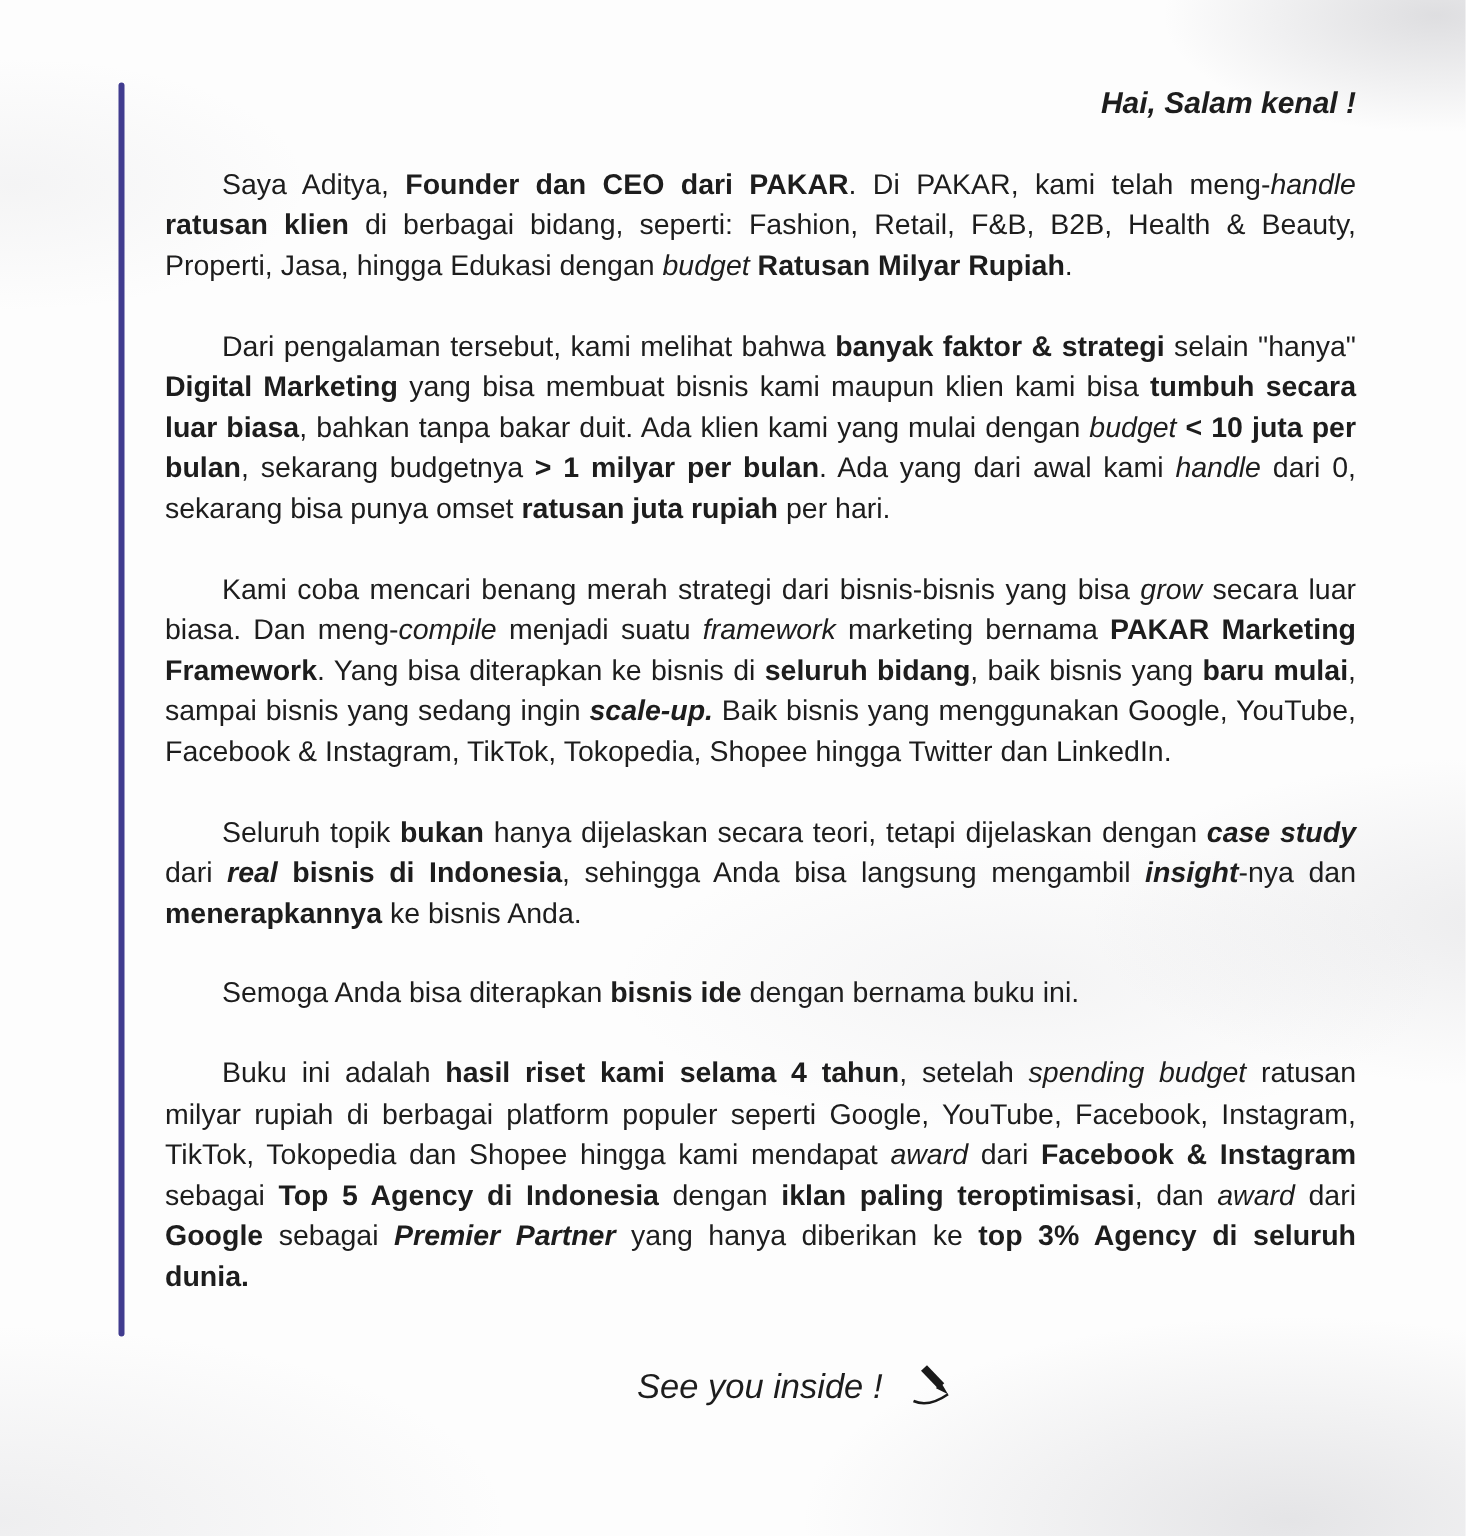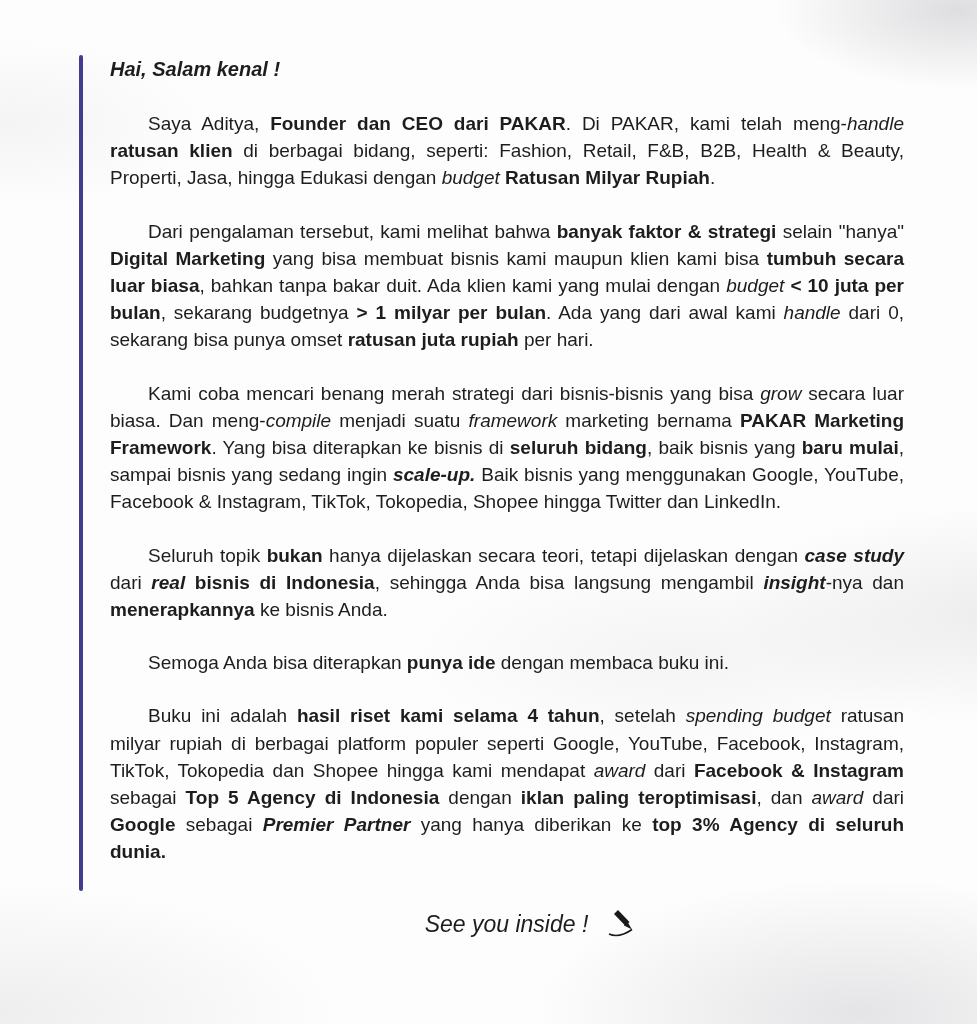--- a/index.html
+++ b/index.html
@@ -23,21 +23,21 @@
     width: 4px; height: 836px;
     background: var(--accent);
     border-radius: 2px;
   }
   .content {
     position: absolute; left: 110px; top: 56px; width: 794px;
   }
   .greeting {
     margin: 0 0 28px 0;
     font-size: 20px; line-height: 26px;
-    font-weight: bold; font-style: italic;
+    font-weight: bold; font-style: italic; text-align: right;
   }
   p.para {
     margin: 0 0 26px 0;
     font-size: 19px; line-height: 27.2px;
     text-align: justify;
     text-indent: 38px;
   }
   p.para:last-of-type { margin-bottom: 0; }
   .b { font-weight: bold; }
   .i { font-style: italic; }
@@ -54,21 +54,21 @@
 <body>
 
 <div class="accent-line"></div>
 
 <div class="content">
   <p class="greeting">Hai, Salam kenal !</p>
   <p class="para"><span>Saya Aditya, </span><span class="b">Founder dan CEO dari PAKAR</span><span>. Di PAKAR, kami telah meng-</span><span class="i">handle</span><span> </span><span class="b">ratusan klien</span><span> di berbagai bidang, seperti: Fashion, Retail, F&amp;B, B2B, Health &amp; Beauty, Properti, Jasa, hingga Edukasi dengan </span><span class="i">budget</span><span> </span><span class="b">Ratusan Milyar Rupiah</span><span>.</span></p>
   <p class="para"><span>Dari pengalaman tersebut, kami melihat bahwa </span><span class="b">banyak faktor &amp; strategi</span><span> selain "hanya" </span><span class="b">Digital Marketing</span><span> yang bisa membuat bisnis kami maupun klien kami bisa </span><span class="b">tumbuh secara luar biasa</span><span>, bahkan tanpa bakar duit. Ada klien kami yang mulai dengan </span><span class="i">budget</span><span> </span><span class="b">&lt; 10 juta per bulan</span><span>, sekarang budgetnya </span><span class="b">&gt; 1 milyar per bulan</span><span>. Ada yang dari awal kami </span><span class="i">handle</span><span> dari 0, sekarang bisa punya omset </span><span class="b">ratusan juta rupiah</span><span> per hari.</span></p>
   <p class="para"><span>Kami coba mencari benang merah strategi dari bisnis-bisnis yang bisa </span><span class="i">grow</span><span> secara luar biasa. Dan meng-</span><span class="i">compile</span><span> menjadi suatu </span><span class="i">framework</span><span> marketing bernama </span><span class="b">PAKAR Marketing Framework</span><span>. Yang bisa diterapkan ke bisnis di </span><span class="b">seluruh bidang</span><span>, baik bisnis yang </span><span class="b">baru mulai</span><span>, sampai bisnis yang sedang ingin </span><span class="b i">scale-up.</span><span> Baik bisnis yang menggunakan Google, YouTube, Facebook &amp; Instagram, TikTok, Tokopedia, Shopee hingga Twitter dan LinkedIn.</span></p>
   <p class="para"><span>Seluruh topik </span><span class="b">bukan</span><span> hanya dijelaskan secara teori, tetapi dijelaskan dengan </span><span class="b i">case study</span><span> dari </span><span class="b i">real</span><span> </span><span class="b">bisnis di Indonesia</span><span>, sehingga Anda bisa langsung mengambil </span><span class="b i">insight</span><span>-nya dan </span><span class="b">menerapkannya</span><span> ke bisnis Anda.</span></p>
-  <p class="para"><span>Semoga Anda bisa diterapkan </span><span class="b">punya ide</span><span> dengan membaca buku ini.</span></p>
+  <p class="para"><span>Semoga Anda bisa diterapkan </span><span class="b">bisnis ide</span><span> dengan bernama buku ini.</span></p>
   <p class="para"><span>Buku ini adalah </span><span class="b">hasil riset kami selama 4 tahun</span><span>, setelah </span><span class="i">spending budget</span><span> ratusan milyar rupiah di berbagai platform populer seperti Google, YouTube, Facebook, Instagram, TikTok, Tokopedia dan Shopee hingga kami mendapat </span><span class="i">award</span><span> dari </span><span class="b">Facebook &amp; Instagram</span><span> sebagai </span><span class="b">Top 5 Agency di Indonesia</span><span> dengan </span><span class="b">iklan paling teroptimisasi</span><span>, dan </span><span class="i">award</span><span> dari </span><span class="b">Google</span><span> sebagai </span><span class="b i">Premier Partner</span><span> yang hanya diberikan ke </span><span class="b">top 3% Agency di seluruh dunia.</span></p>
 </div>
 
 <div class="closing-row">
   <span class="closing-text">See you inside !</span>
   <span class="pen-icon">
     <svg width="36" height="32" viewBox="0 0 36 32" aria-hidden="true">
       <line x1="12" y1="4" x2="23.5" y2="16" stroke="#1a1a1a" stroke-width="5.5"></line>
       <polygon points="23,13 28,21.5 20,17.5" fill="#1a1a1a"></polygon>
       <path d="M5 26 Q 15 30.5, 28 21.5" fill="none" stroke="#1a1a1a" stroke-width="1.7"></path>

